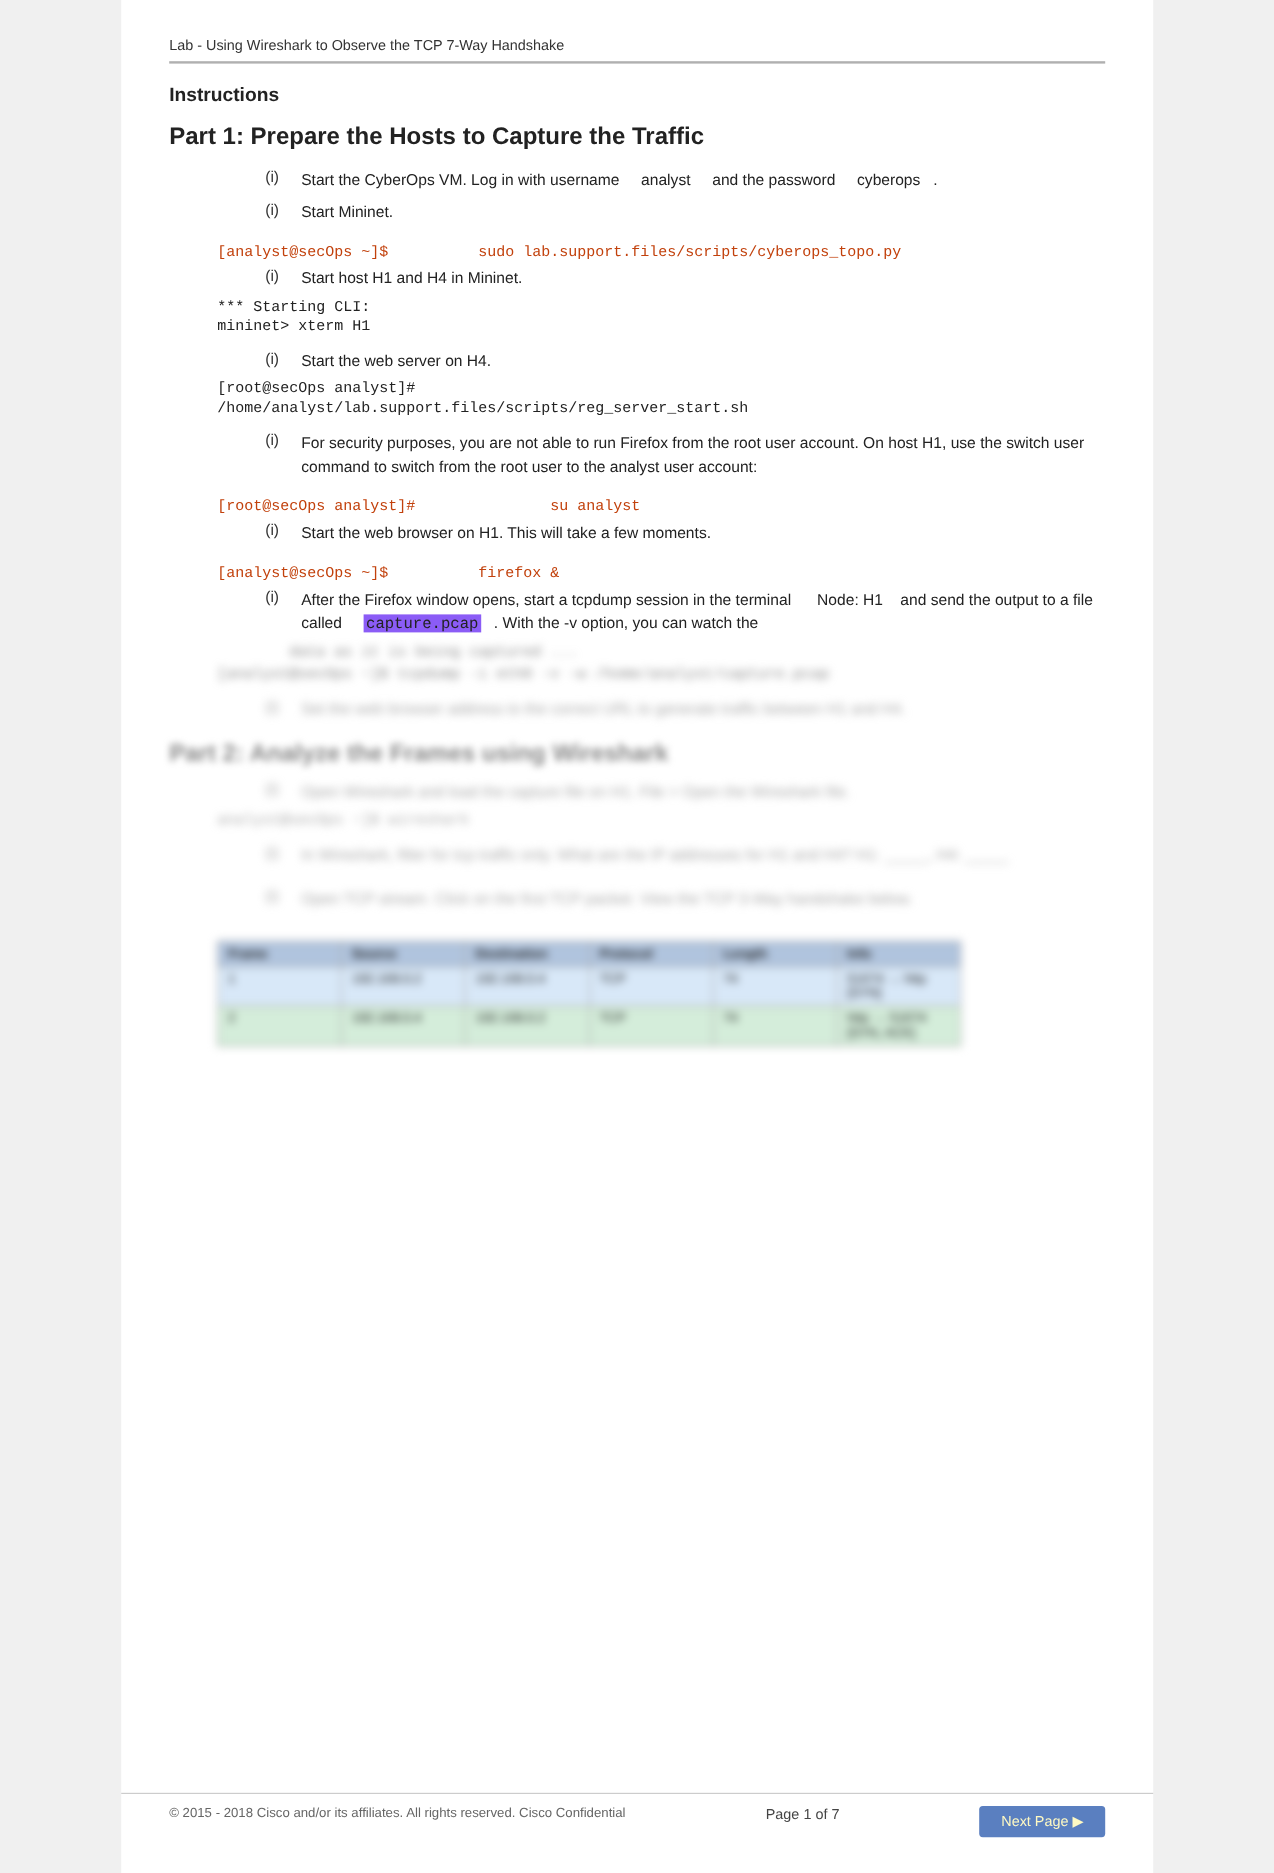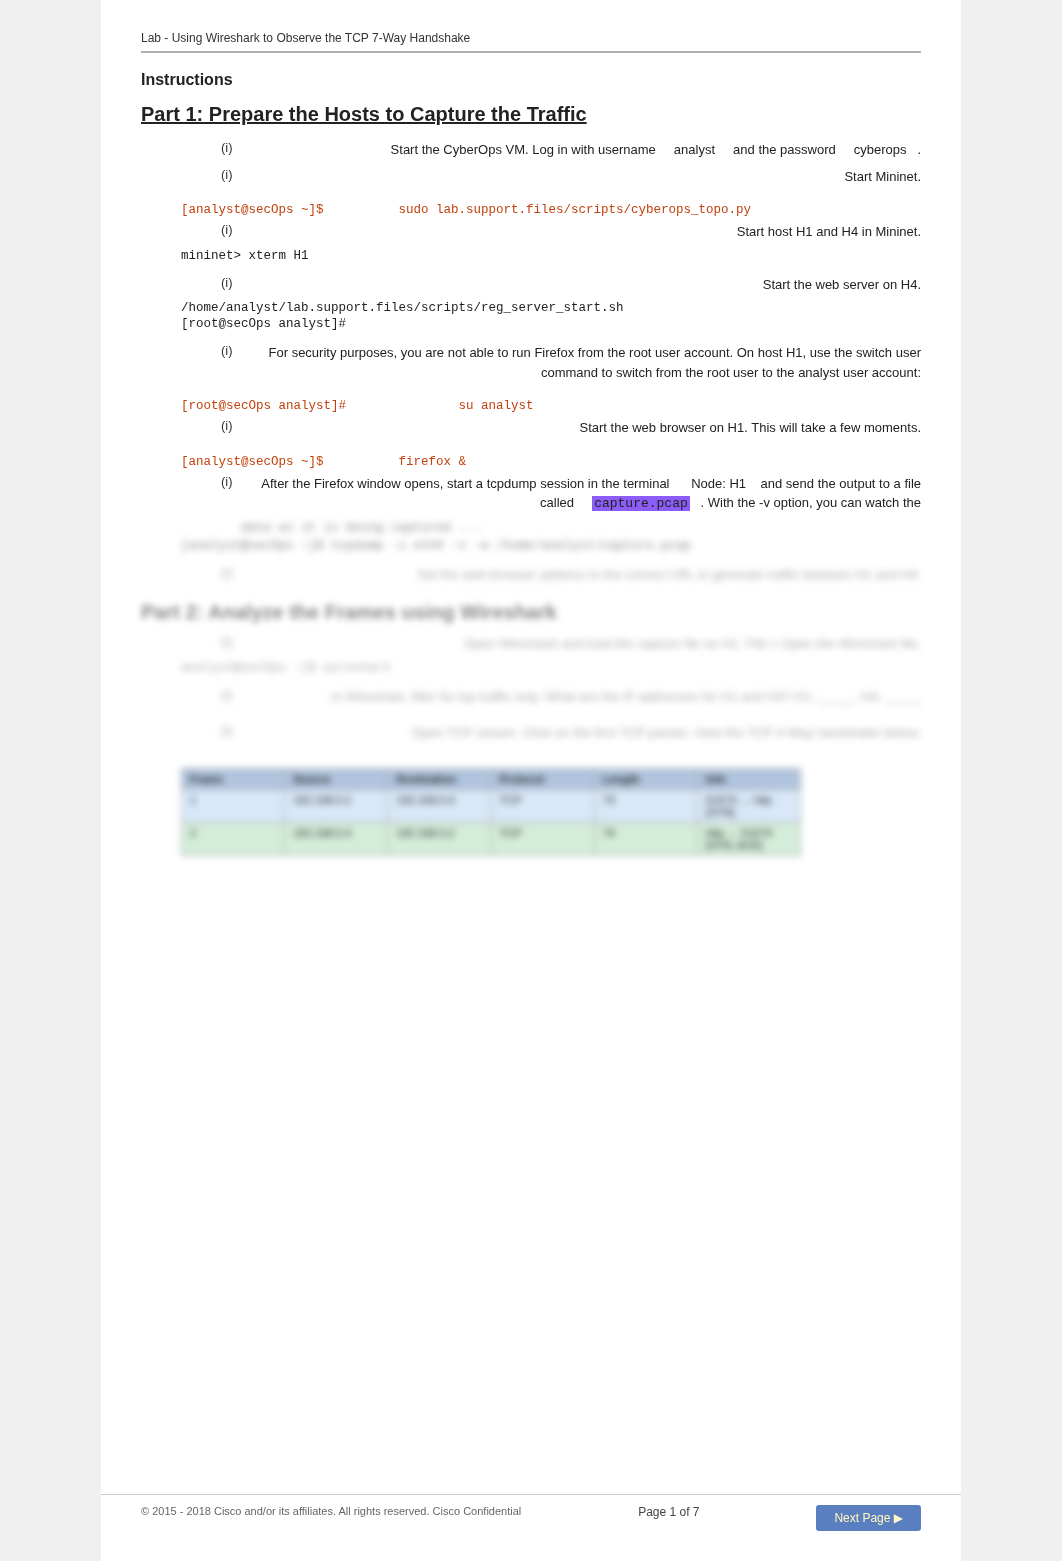--- a/index.html
+++ b/index.html
@@ -32,39 +32,37 @@
       font-size: 16px;
       font-weight: bold;
       margin-bottom: 14px;
       color: #222;
     }
     h3.part-title {
       font-size: 20px;
       font-weight: bold;
       margin-bottom: 14px;
       color: #222;
-      text-decoration: underline;
     }
     .list-item-row {
       display: flex;
       margin-bottom: 7px;
       padding-left: 80px;
     }
     .list-marker {
       min-width: 30px;
       font-size: 13px;
       color: #333;
       text-align: left;
     }
     .list-content {
       flex: 1;
       font-size: 13px;
       color: #222;
       line-height: 1.5;
-      text-align: right;
     }
     .cmd-block {
       font-family: 'Courier New', Courier, monospace;
       font-size: 12.5px;
       color: #c2410c;
       margin: 17px 0 5px 40px;
       white-space: pre;
     }
     .cli-line {
       font-family: 'Courier New', Courier, monospace;
@@ -158,31 +156,32 @@
     <span class="list-content">Start Mininet.</span>
   </div>
 
   <div class="cmd-block">[analyst@secOps ~]$          sudo lab.support.files/scripts/cyberops_topo.py</div>
 
   <div class="list-item-row">
     <span class="list-marker">(i)</span>
     <span class="list-content">Start host H1 and H4 in Mininet.</span>
   </div>
 
+  <div class="cli-line">*** Starting CLI:</div>
   <div class="cli-line">mininet&gt;      xterm H1</div>
 
   <div class="spacer"></div>
 
   <div class="list-item-row">
     <span class="list-marker">(i)</span>
     <span class="list-content">Start the web server on H4.</span>
   </div>
 
+  <div class="cli-line">[root@secOps analyst]#</div>
   <div class="cli-line">/home/analyst/lab.support.files/scripts/reg_server_start.sh</div>
-  <div class="cli-line">[root@secOps analyst]#</div>
 
   <div class="spacer"></div>
 
   <div class="list-item-row">
     <span class="list-marker">(i)</span>
     <span class="list-content">For security purposes, you are not able to run Firefox from the root user account. On host H1, use the switch user command to switch from the root user to the analyst user account:</span>
   </div>
 
   <div class="cmd-block">[root@secOps analyst]#               su analyst</div>
 

